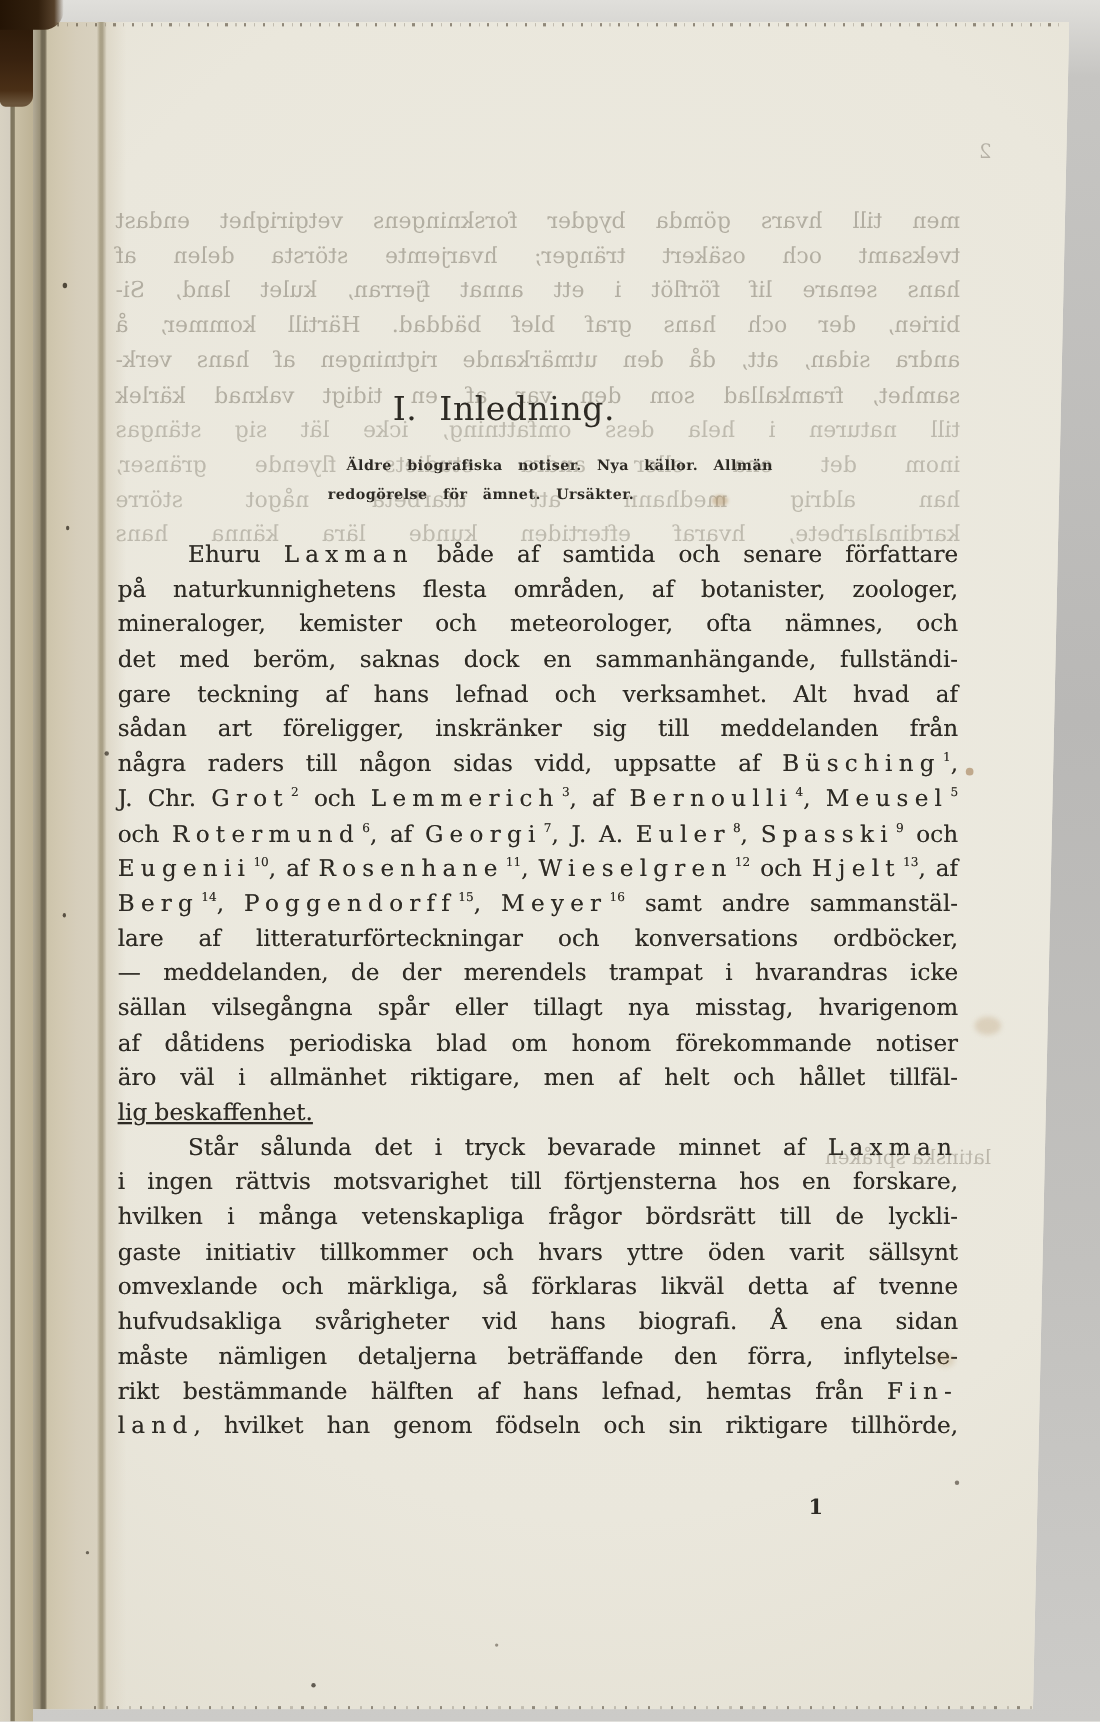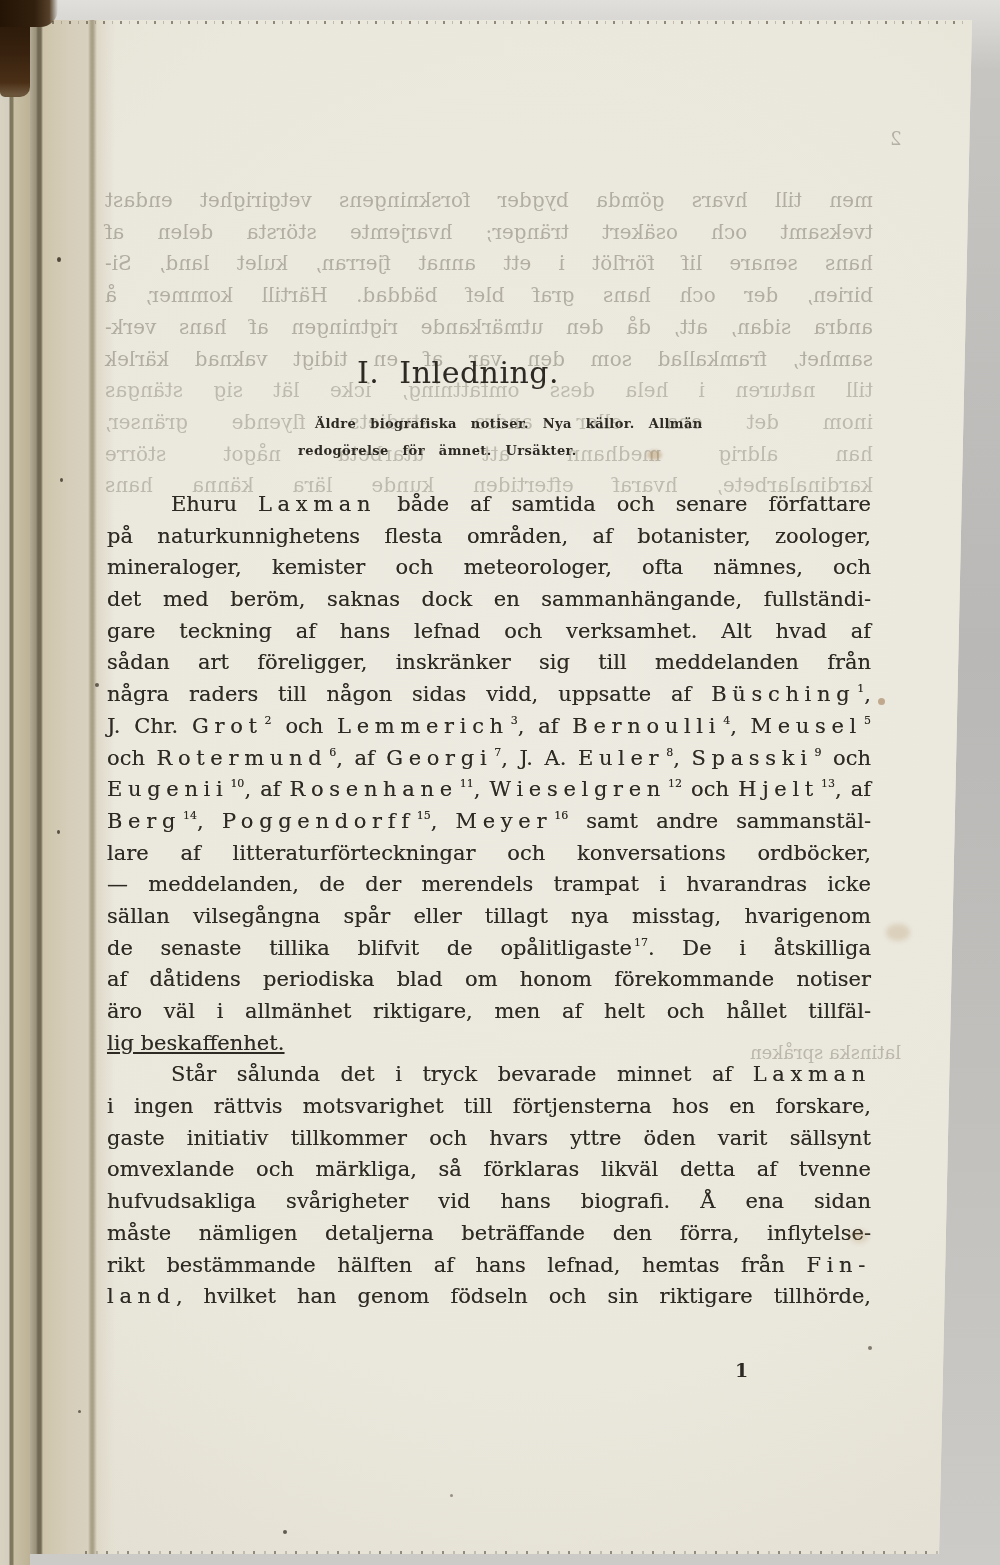--- a/index.html
+++ b/index.html
@@ -136,26 +136,26 @@
       <div class="bline"><span>gare teckning af hans lefnad och verksamhet. Alt hvad af</span></div>
       <div class="bline"><span>sådan art föreligger, inskränker sig till meddelanden från</span></div>
       <div class="bline"><span>några raders till någon sidas vidd, uppsatte af </span><span class="sperr">Büsching</span><sup>1</sup><span>,</span></div>
       <div class="bline"><span>J. Chr. </span><span class="sperr">Grot</span><sup>2</sup><span> och </span><span class="sperr">Lemmerich</span><sup>3</sup><span>, af </span><span class="sperr">Bernoulli</span><sup>4</sup><span>, </span><span class="sperr">Meusel</span><sup>5</sup></div>
       <div class="bline"><span>och </span><span class="sperr">Rotermund</span><sup>6</sup><span>, af </span><span class="sperr">Georgi</span><sup>7</sup><span>, J. A. </span><span class="sperr">Euler</span><sup>8</sup><span>, </span><span class="sperr">Spasski</span><sup>9</sup><span> och</span></div>
       <div class="bline"><span class="sperr">Eugenii</span><sup>10</sup><span>, af </span><span class="sperr">Rosenhane</span><sup>11</sup><span>, </span><span class="sperr">Wieselgren</span><sup>12</sup><span> och </span><span class="sperr">Hjelt</span><sup>13</sup><span>, af</span></div>
       <div class="bline"><span class="sperr">Berg</span><sup>14</sup><span>, </span><span class="sperr">Poggendorff</span><sup>15</sup><span>, </span><span class="sperr">Meyer</span><sup>16</sup><span> samt andre sammanstäl-</span></div>
       <div class="bline"><span>lare af litteraturförteckningar och konversations ordböcker,</span></div>
       <div class="bline"><span>— meddelanden, de der merendels trampat i hvarandras icke</span></div>
       <div class="bline"><span>sällan vilsegångna spår eller tillagt nya misstag, hvarigenom</span></div>
-      <div class="bline"><span>de senaste tillika blifvit de opålitligaste</span><sup>17</sup><span>. De i åtskilliga</span></div>
       <div class="bline"><span>af dåtidens periodiska blad om honom förekommande notiser</span></div>
       <div class="bline"><span>äro väl i allmänhet riktigare, men af helt och hållet tillfäl-</span></div>
       <div class="bline endline"><span>lig beskaffenhet.</span></div>
       <div class="bline indent"><span>Står sålunda det i tryck bevarade minnet af </span><span class="sperr">Laxman</span></div>
       <div class="bline"><span>i ingen rättvis motsvarighet till förtjensterna hos en forskare,</span></div>
+      <div class="bline"><span>hvilken i många vetenskapliga frågor bördsrätt till de lyckli-</span></div>
       <div class="bline"><span>gaste initiativ tillkommer och hvars yttre öden varit sällsynt</span></div>
       <div class="bline"><span>omvexlande och märkliga, så förklaras likväl detta af tvenne</span></div>
       <div class="bline"><span>hufvudsakliga svårigheter vid hans biografi. Å ena sidan</span></div>
       <div class="bline"><span>måste nämligen detaljerna beträffande den förra, inflytelse-</span></div>
       <div class="bline"><span>rikt bestämmande hälften af hans lefnad, hemtas från </span><span class="sperr">Fin-</span></div>
       <div class="bline"><span class="sperr">land</span><span>, hvilket han genom födseln och sin riktigare tillhörde,</span></div>
     </div>
 
   <div class="pagenum">1</div>
 

